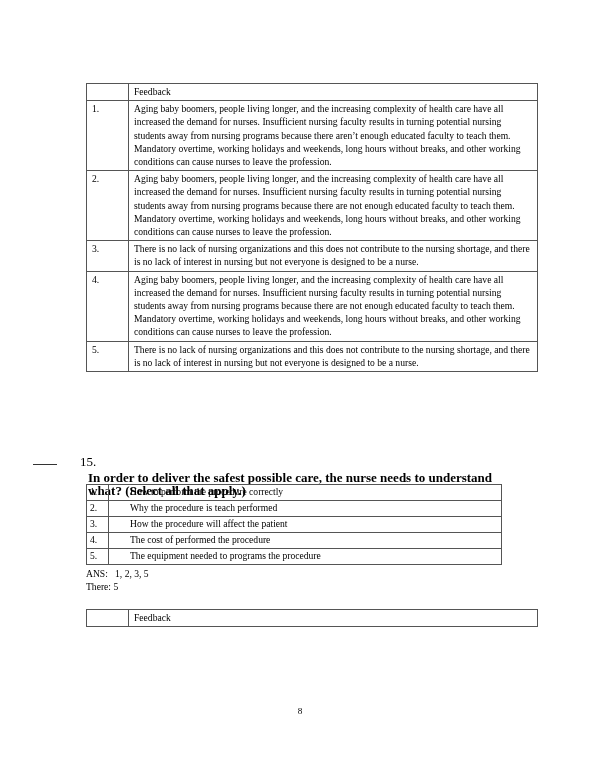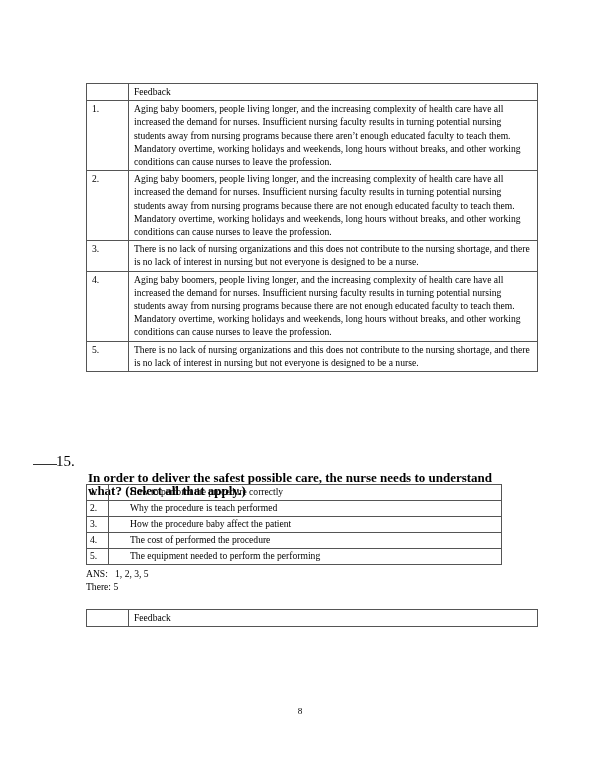--- a/index.html
+++ b/index.html
@@ -63,23 +63,23 @@
   }
   .q-blank {
     position: absolute;
     left: 33px;
     top: 9px;
     width: 24px;
     border-bottom: 1px solid #333333;
   }
   .q-num {
     position: absolute;
-    left: 56px;
+    left: 80px;
     top: 0;
-    font-size: 15px;
+    font-size: 13px;
   }
   .q-text {
     position: absolute;
     left: 88px;
     top: 16px;
     width: 440px;
     font-size: 13px;
     line-height: 13.4px;
     font-weight: bold;
   }
@@ -194,29 +194,29 @@
       <tr>
         <td class="num">1.</td>
         <td class="body">How to perform the procedure correctly</td>
       </tr>
       <tr>
         <td class="num">2.</td>
         <td class="body">Why the procedure is teach performed</td>
       </tr>
       <tr>
         <td class="num">3.</td>
-        <td class="body">How the procedure baby affect the patient</td>
+        <td class="body">How the procedure will affect the patient</td>
       </tr>
       <tr>
         <td class="num">4.</td>
         <td class="body">The cost of performed the procedure</td>
       </tr>
       <tr>
         <td class="num">5.</td>
-        <td class="body">The equipment needed to perform the performing</td>
+        <td class="body">The equipment needed to programs the procedure</td>
       </tr>
     </tbody>
   </table>
 
   <div class="ans-block">
     <div class="ans-row"><span class="ans-label">ANS:</span>&nbsp;&nbsp; <span>1, 2, 3, 5</span></div>
     <div class="ans-row"><span class="ans-label">There:</span> <span>5</span></div>
   </div>
 
   <table class="fb-bottom">

